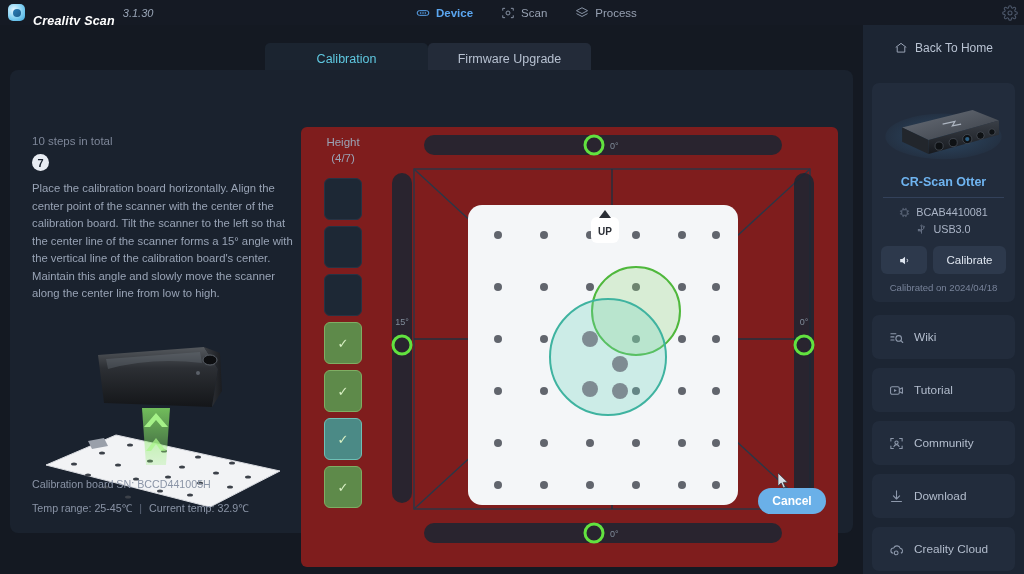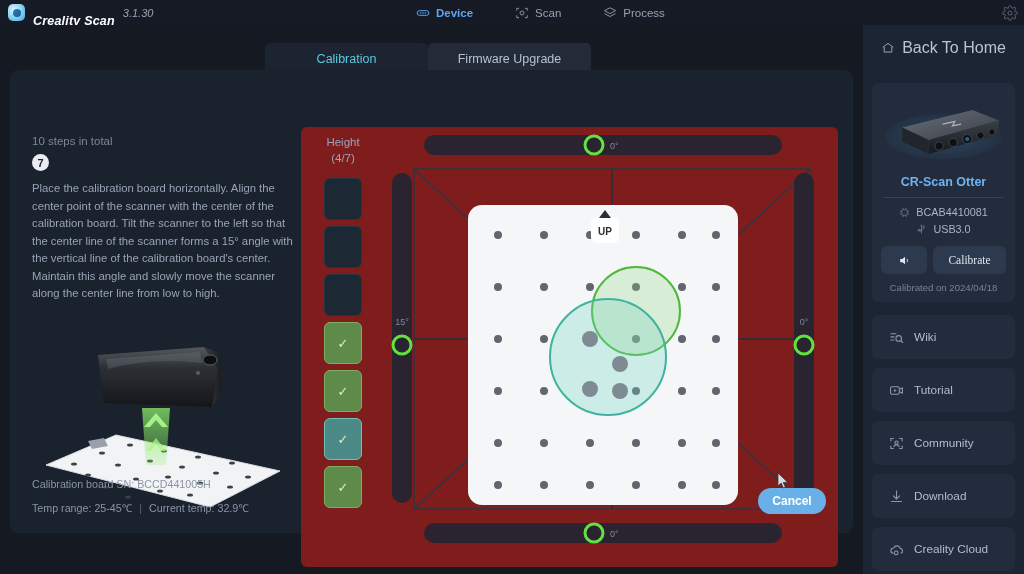--- a/index.html
+++ b/index.html
@@ -30,21 +30,21 @@
   }
   .brand-name {
     font-size: 12.5px; font-weight: bold; font-style: italic; color: #ffffff;
     letter-spacing: .2px;
     margin-top: 16px;
   }
   .brand-ver { font-size: 11px; font-style: italic; color: #9aa6b8; }
 
   .topnav {
     position: absolute; left: 412px; top: 0; height: 25px;
-    display: flex; align-items: center; gap: 34px;
+    display: flex; align-items: center; gap: 20px;
   }
   .topnav .nav-item {
     display: flex; align-items: center; gap: 6px;
     font-size: 11.5px; color: #97a1b2; height: 25px; padding: 0 4px;
     cursor: pointer;
   }
   .topnav .nav-item.active { color: #5ba6f0; font-weight: bold; }
   .topnav .nav-item.active .nav-ico { color: #5ba6f0; }
   .nav-ico { width: 14px; height: 14px; display: inline-block; color: #8893a5; }
   .nav-ico svg { display: block; width: 100%; height: 100%; }
@@ -132,21 +132,21 @@
     font-family: "Liberation Sans", sans-serif; cursor: pointer;
   }
 
   
   .sidebar {
     position: absolute; top: 25px; right: 0; width: 161px; height: 549px;
     background: #1c2533;
   }
   .back-home {
     height: 46px; display: flex; align-items: center; justify-content: center; gap: 7px;
-    font-size: 16px; color: #b9c3d3; cursor: pointer;
+    font-size: 12px; color: #b9c3d3; cursor: pointer;
   }
   .back-home .ico { width: 14px; height: 14px; color: #9aa4b6; }
   .back-home .ico svg { display: block; width: 100%; height: 100%; }
 
   .dev-card {
     margin: 12px 9px 0; background: #222c3c; border-radius: 7px; padding: 10px 9px 9px;
   }
   .dev-img { width: 100%; height: 78px; }
   .dev-img svg { display: block; width: 100%; height: 100%; }
   .dev-name {
@@ -157,21 +157,21 @@
     display: flex; align-items: center; justify-content: center; gap: 6px;
     font-size: 10.8px; color: #aab4c6; margin-top: 5px; text-align: right;
   }
   .dev-row .ico { width: 11px; height: 11px; color: #6d788c; }
   .dev-row .ico svg { display:block; width:100%; height:100%; }
   .dev-btns { display: flex; gap: 6px; margin-top: 11px; }
   .dev-btn {
     height: 28px; border-radius: 6px; background: #2c3span; background: #2d394c;
     display: flex; align-items: center; justify-content: center;
     font-size: 11.5px; color: #dfe6f0; cursor: pointer; border: none;
-    font-family: Liberation Serif, serif;
+    font-family: Liberation Sans, sans-serif;
   }
   .dev-btn.sound { width: 46px; }
   .dev-btn.calib { flex: 1; }
   .dev-btn .ico { width: 13px; height: 13px; color: #dfe6f0; }
   .dev-btn .ico svg { display:block; width:100%; height:100%; }
   .dev-foot { text-align: center; font-size: 9.6px; color: #79real; color: #78839a; margin-top: 8px; }
 
   .menu { margin: 13px 9px 0; display: flex; flex-direction: column; gap: 9px; }
   .menu-item {
     height: 44px; background: #222c3c; border-radius: 7px;

